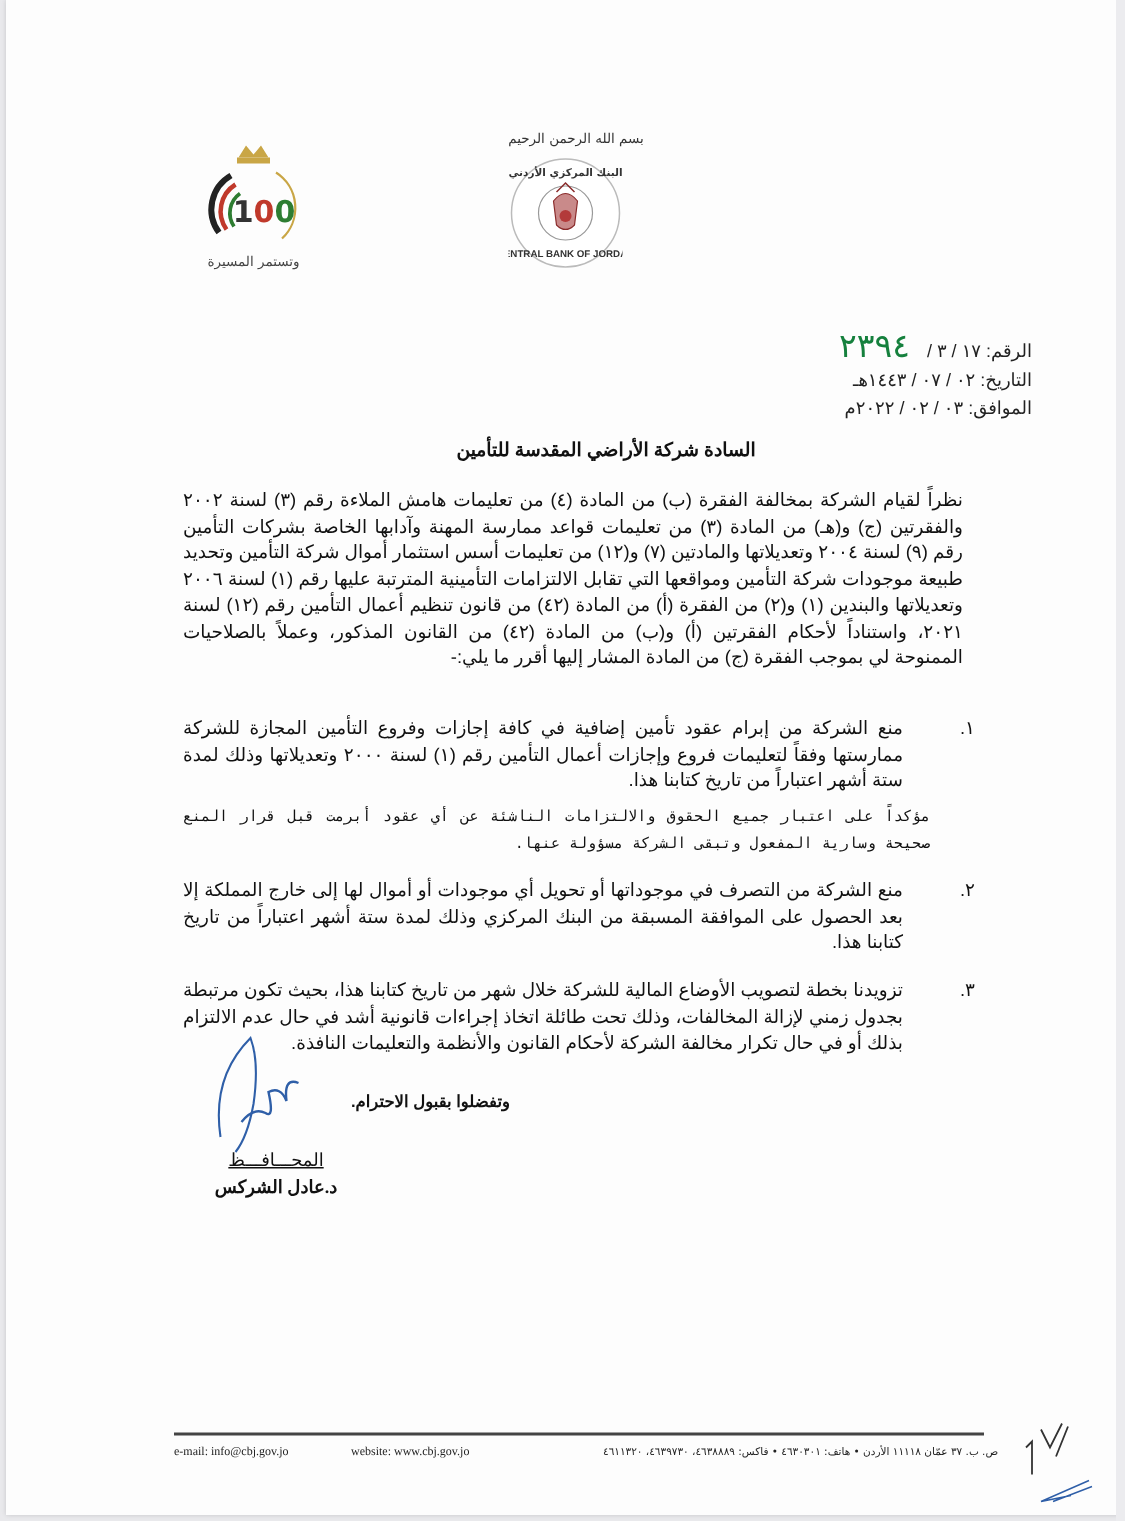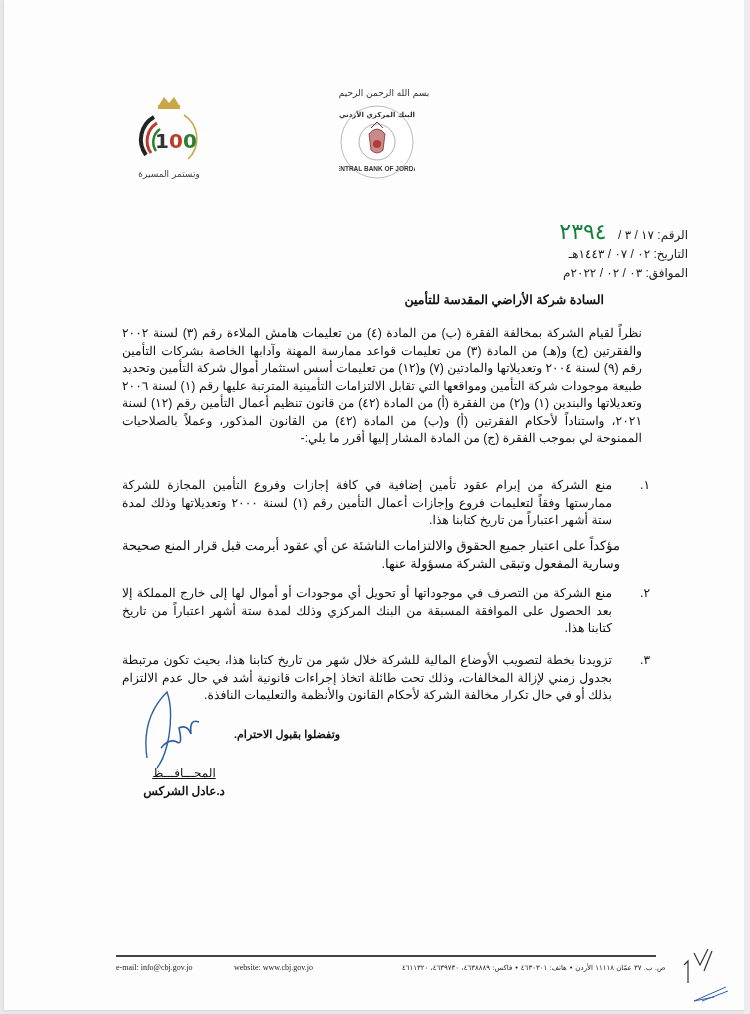--- a/index.html
+++ b/index.html
@@ -19,36 +19,36 @@
     text-align: center; font-size: 9px; color: #333; direction: rtl;
   }
   .cbj-seal { position: absolute; left: 335px; top: 104px; width: 76px; height: 76px; }
   .centenary { position: absolute; left: 120px; top: 93px; width: 90px; height: 90px; }
   .ref-block {
     position: absolute; right: 72px; top: 222px; direction: rtl;
     font-family: "Liberation Sans", sans-serif; font-size: 12px; color: #222; line-height: 19px;
   }
   .ref-num { font-family: "DejaVu Serif", serif; font-size: 22px; color: #15803d; margin-right: 8px; letter-spacing: 2px; }
   .addressee {
-    position: absolute; top: 292px; left: 200px; width: 400px; text-align: right;
+    position: absolute; top: 292px; left: 200px; width: 400px; text-align: center;
     direction: rtl; font-weight: bold; font-size: 12.5px; color: #111;
     font-family: "Liberation Sans", sans-serif;
   }
   .body-text {
     position: absolute; left: 118px; width: 520px; direction: rtl; text-align: justify;
     font-family: "Liberation Sans", sans-serif; font-size: 12.3px; line-height: 17.5px; color: #111; font-weight: 500;
   }
   .intro { top: 325px; }
   .item { position: absolute; left: 118px; width: 520px; direction: rtl;
     font-family: "Liberation Sans", sans-serif; font-size: 12.3px; line-height: 17.5px; color: #111; }
   .item .num { position: absolute; right: -8px; top: 0; width: 20px; text-align: right; }
-  .item .txt { margin-right: 30px; text-align: justify; }
+  .item .txt { margin-right: 40px; text-align: justify; }
   .item1 { top: 477px; }
   .item1-note { position: absolute; left: 118px; width: 498px; direction: rtl; top: 537px;
-    font-family: Liberation Sans, sans-serif; font-size: 13px; line-height: 17.5px; color: #111; text-align: justify; }
+    font-family: Liberation Mono, monospace; font-size: 10px; line-height: 17.5px; color: #111; text-align: justify; }
   .item2 { top: 585px; }
   .item3 { top: 652px; }
   .closing { position: absolute; top: 728px; right: 420px; direction: rtl; font-weight: bold;
     font-family: "Liberation Sans", sans-serif; font-size: 11px; color: #111; }
   .sig-title { position: absolute; top: 766px; left: 130px; width: 100px; text-align: center; direction: rtl;
     font-weight: normal; font-size: 12px; color: #111; text-decoration: underline; font-family: "Liberation Sans", sans-serif; }
   .sig-name { position: absolute; top: 784px; left: 130px; width: 100px; text-align: center; direction: rtl;
     font-weight: bold; font-size: 12px; color: #111; font-family: Liberation Serif, serif; }
   .signature { position: absolute; left: 135px; top: 688px; width: 90px; height: 85px; }
   .footer-rule { position: absolute; left: 112px; top: 955px; width: 540px; height: 1.5px; background: #444; }

